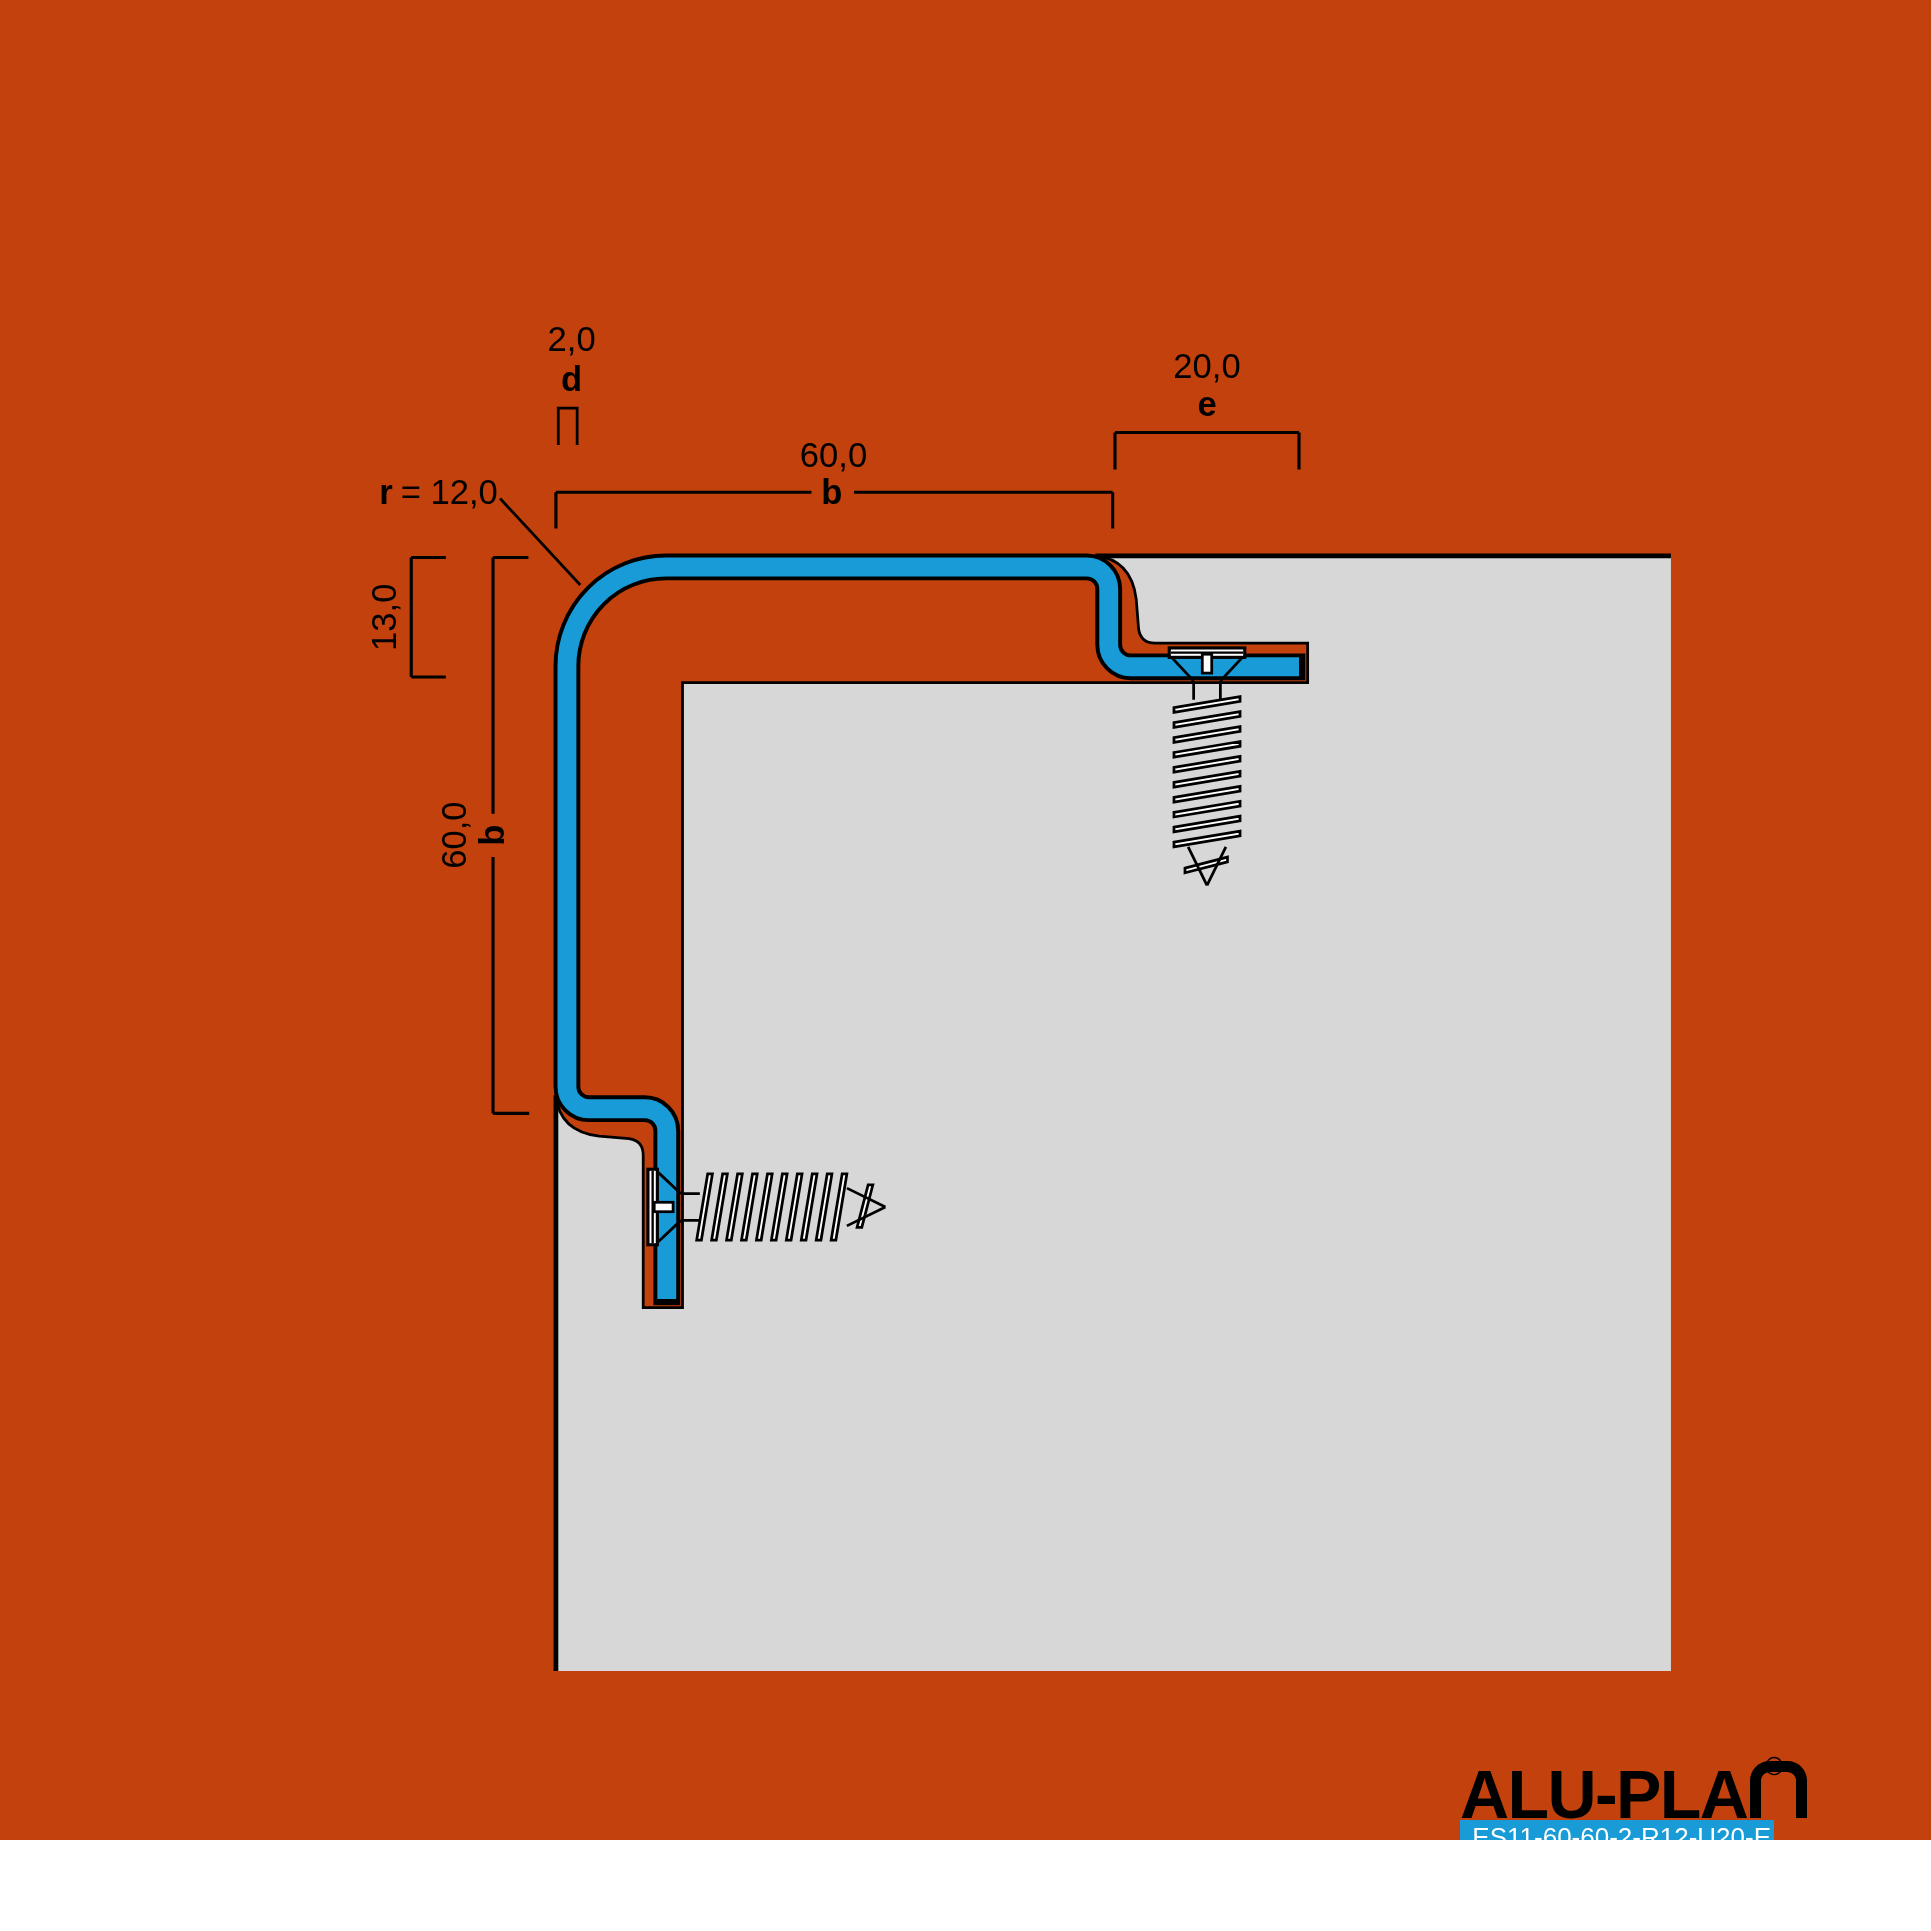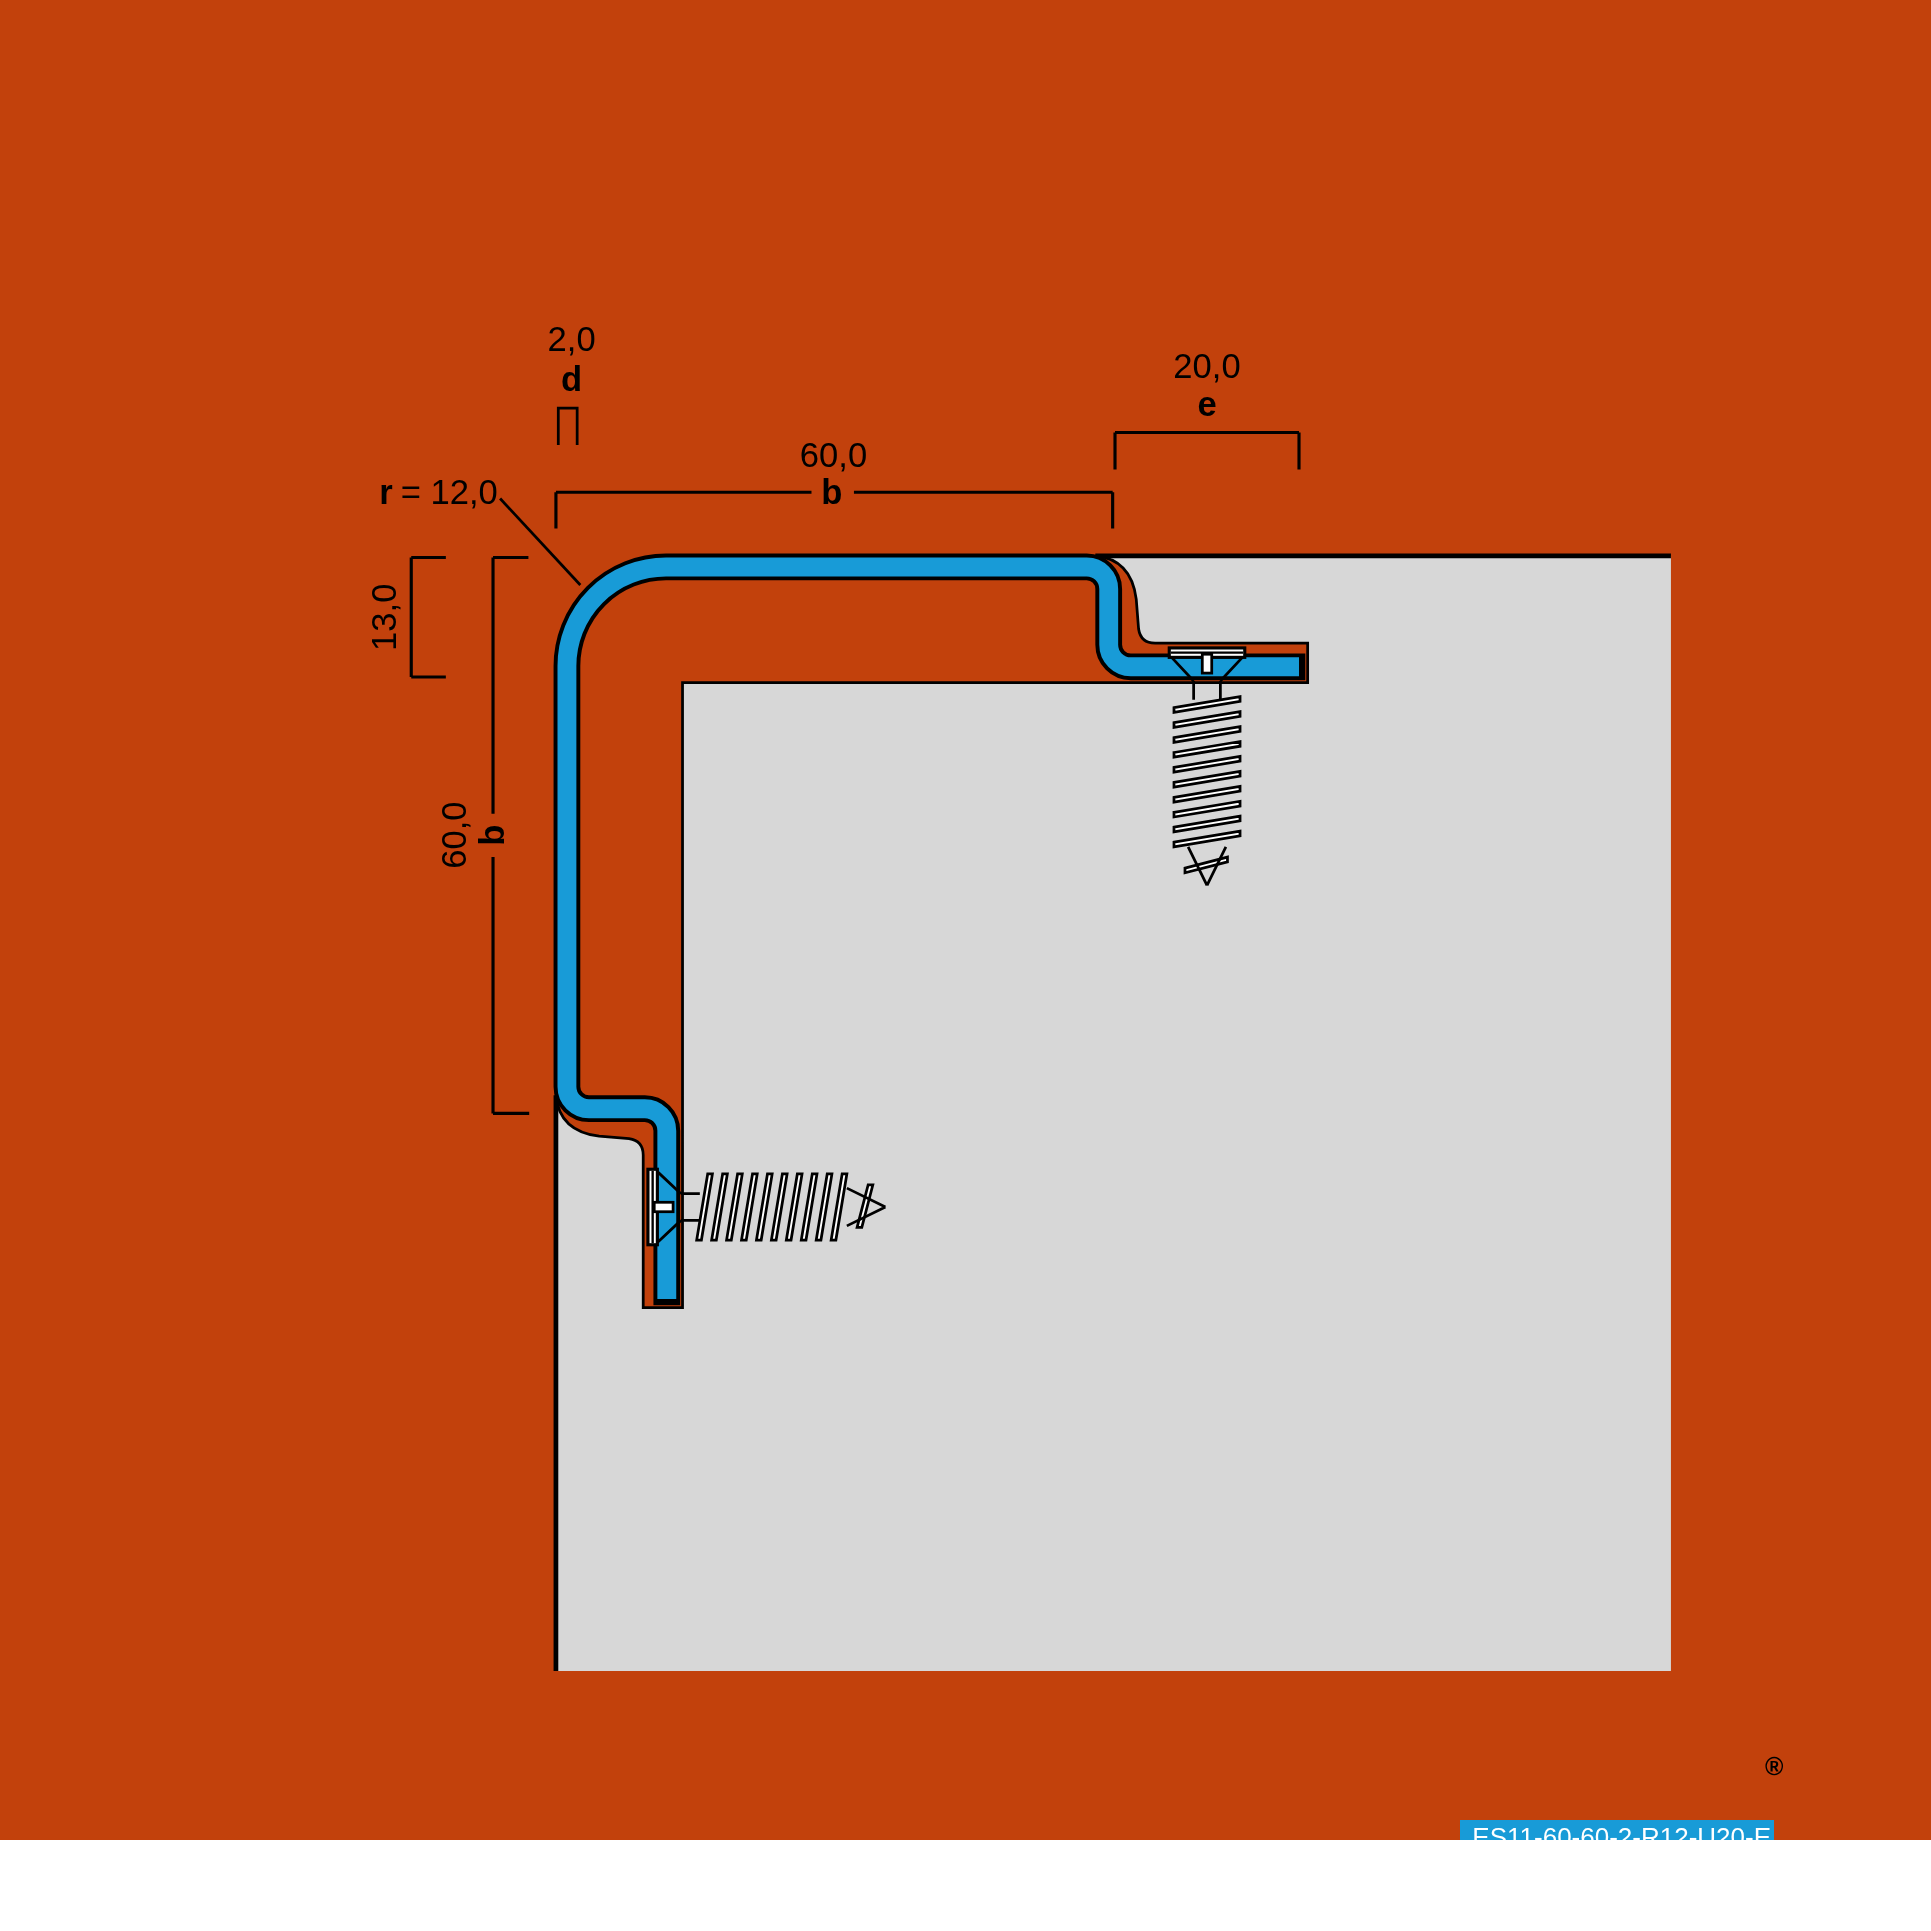--- a/index.html
+++ b/index.html
@@ -136,18 +136,19 @@
     <text class="dim-num" transform="translate(504,785) rotate(-90)" text-anchor="middle">13,0</text>
 
     <g fill="none" stroke="#000" stroke-width="4">
       <path d="M 627 709 V 1035 M 627 1090 V 1416 M 627 709 H 672 M 627 1416 H 673"></path>
     </g>
     <text class="dim-num" transform="translate(593,1062) rotate(-90)" text-anchor="middle">60,0</text>
     <text class="dim-sym" transform="translate(641,1062) rotate(-90)" text-anchor="middle">b</text>
   </svg>
 
   
+  <div class="logo-brand"><span>ALU-PLA</span><span class="logo-n"></span></div>
   <div class="logo-reg">®</div>
   <div class="logo-bar bar-blue">ES11-60-60-2-R12-U20-E</div>
   <div class="logo-bar bar-black">XX</div>
 
 </div>
 
 
 </body></html>

